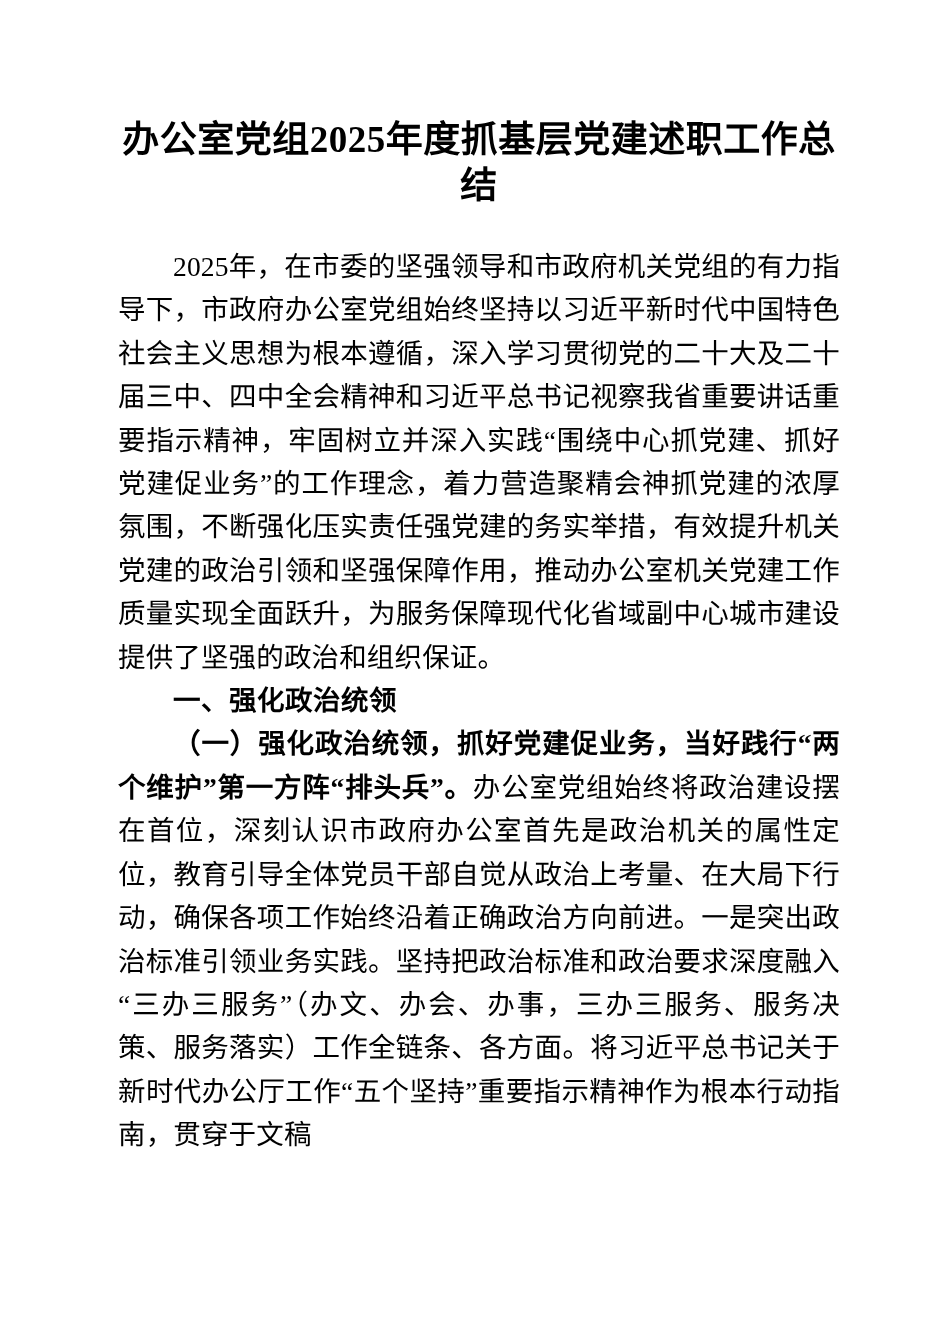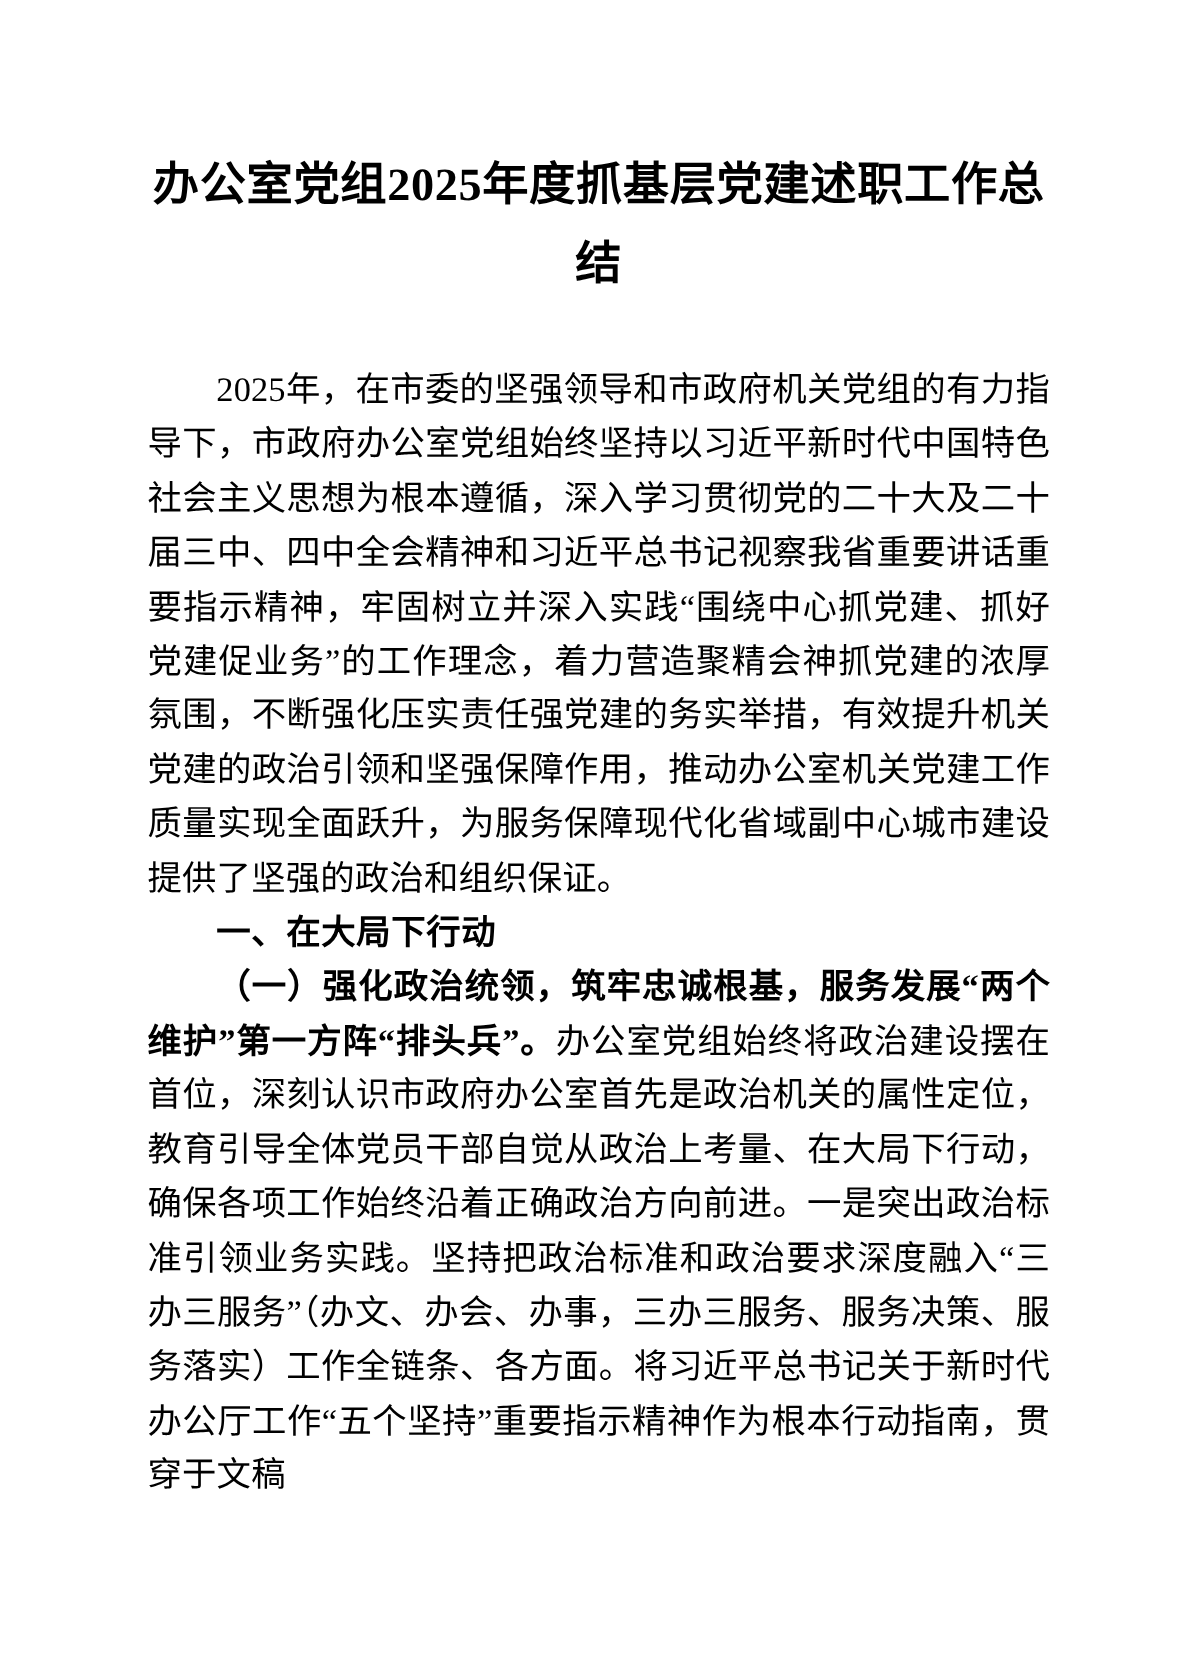--- a/index.html
+++ b/index.html
@@ -29,40 +29,40 @@
     position: absolute;
     left: 118px;
     top: 0;
     width: 722px;
   }
 
   .doc-title {
     font-family: "Liberation Serif", "DejaVu Serif", serif;
     font-weight: bold;
     font-size: 37px;
-    line-height: 63px;
+    line-height: 46px;
     text-align: center;
     letter-spacing: 0.5px;
     margin: 0;
     padding-top: 117px;
   }
 
   .para {
     font-family: "Liberation Serif", "DejaVu Serif", serif;
     font-size: 27.5px;
     line-height: 43.4px;
     text-align: justify;
     text-align-last: left;
     text-justify: inter-ideograph;
     margin: 0;
     letter-spacing: 0.15px;
   }
 
   .para.first-body {
-    margin-top: 47px;
+    margin-top: 36px;
   }
 
   .indent {
     text-indent: 2em;
   }
 
   .section-heading {
     font-family: "Liberation Sans", "DejaVu Sans", sans-serif;
     font-size: 27.5px;
     line-height: 43.4px;
@@ -79,18 +79,18 @@
 </head>
 <body>
 
 <div class="page">
   <div class="content">
 
     <h1 class="doc-title">办公室党组2025年度抓基层党建述职工作总结</h1>
 
     <p class="para indent first-body">2025年，在市委的坚强领导和市政府机关党组的有力指导下，市政府办公室党组始终坚持以习近平新时代中国特色社会主义思想为根本遵循，深入学习贯彻党的二十大及二十届三中、四中全会精神和习近平总书记视察我省重要讲话重要指示精神，牢固树立并深入实践“围绕中心抓党建、抓好党建促业务”的工作理念，着力营造聚精会神抓党建的浓厚氛围，不断强化压实责任强党建的务实举措，有效提升机关党建的政治引领和坚强保障作用，推动办公室机关党建工作质量实现全面跃升，为服务保障现代化省域副中心城市建设提供了坚强的政治和组织保证。</p>
 
-    <h2 class="section-heading">一、在大局下行动</h2>
+    <h2 class="section-heading">一、强化政治统领</h2>
 
-    <p class="para indent"><span class="b">（一）强化政治统领，筑牢忠诚根基，服务发展“两个维护”第一方阵“排头兵”。</span><span>办公室党组始终将政治建设摆在首位，深刻认识市政府办公室首先是政治机关的属性定位，教育引导全体党员干部自觉从政治上考量、在大局下行动，确保各项工作始终沿着正确政治方向前进。一是突出政治标准引领业务实践。坚持把政治标准和政治要求深度融入“三办三服务”（办文、办会、办事，三办三服务、服务决策、服务落实）工作全链条、各方面。将习近平总书记关于新时代办公厅工作“五个坚持”重要指示精神作为根本行动指南，贯穿于文稿</span></p>
+    <p class="para indent"><span class="b">（一）强化政治统领，抓好党建促业务，当好践行“两个维护”第一方阵“排头兵”。</span><span>办公室党组始终将政治建设摆在首位，深刻认识市政府办公室首先是政治机关的属性定位，教育引导全体党员干部自觉从政治上考量、在大局下行动，确保各项工作始终沿着正确政治方向前进。一是突出政治标准引领业务实践。坚持把政治标准和政治要求深度融入“三办三服务”（办文、办会、办事，三办三服务、服务决策、服务落实）工作全链条、各方面。将习近平总书记关于新时代办公厅工作“五个坚持”重要指示精神作为根本行动指南，贯穿于文稿</span></p>
 
   </div>
 </div>
 
 </body></html>

